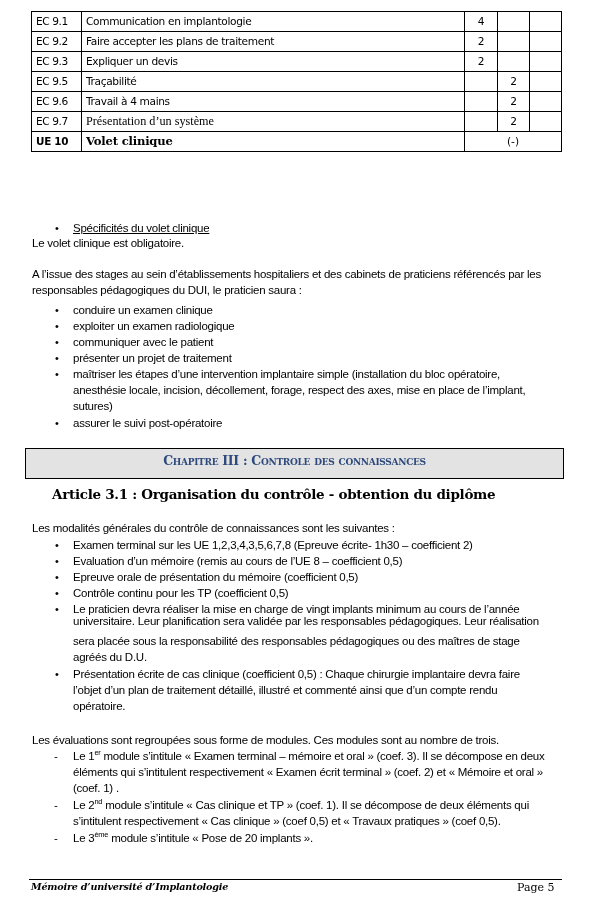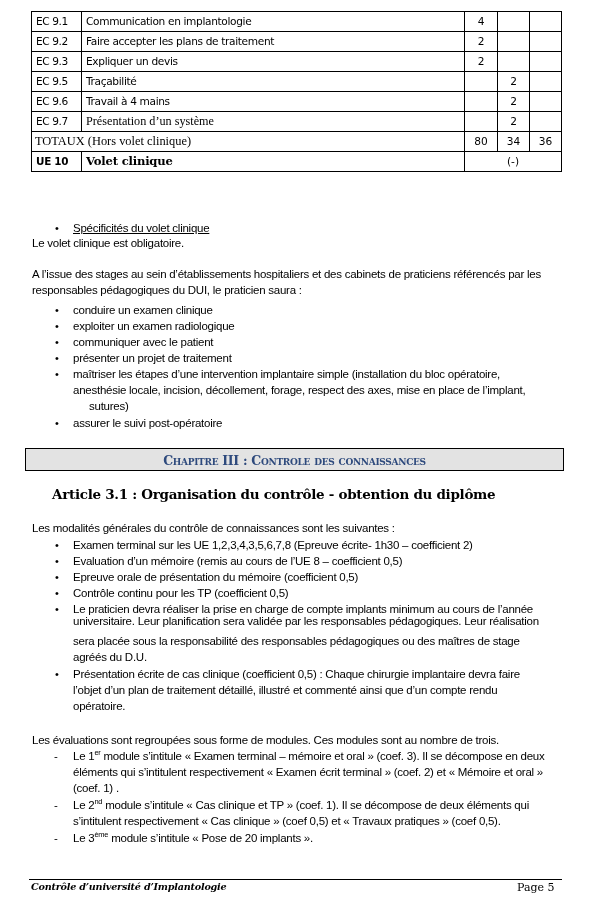--- a/index.html
+++ b/index.html
@@ -21,21 +21,21 @@
     table.ue tr.tall td { height: 31px; }
     table.ue td.tot { font-family: "Liberation Serif", serif; font-size: 12.4px; padding-left: 3px; }
     table.ue td.bold-code { font-family: "DejaVu Sans", sans-serif; font-weight: bold; font-size: 10.4px; letter-spacing: -0.3px; }
     table.ue td.bold-lbl { font-family: "DejaVu Serif", serif; font-weight: bold; font-size: 11.6px; letter-spacing: -0.2px; }
 
     .txt { position: absolute; font-family: "Liberation Sans", sans-serif; font-size: 11.5px; line-height: 16px; letter-spacing: -0.25px; }
     .bul { position: absolute; left: 55px; width: 8px; font-size: 11px; line-height: 16px; }
     .u { text-decoration: underline; }
 
     .chap {
-      position: absolute; left: 25px; top: 448px; width: 539px; height: 23px;
+      position: absolute; left: 25px; top: 448px; width: 539px; height: 31px;
       background: #e3e3e3; border: 1.4px solid #000; box-sizing: border-box;
       text-align: center; line-height: 23px;
       font-family: "DejaVu Serif", serif; font-weight: bold; color: #2e4a7d;
       font-size: 12.5px; letter-spacing: -0.3px; font-variant: small-caps;
     }
     .article {
       position: absolute; left: 52px; top: 486px;
       font-family: "DejaVu Serif", serif; font-weight: bold; font-size: 13.5px; letter-spacing: -0.3px;
     }
     .dash { position: absolute; left: 54px; font-size: 11.5px; line-height: 16px; font-family: "Liberation Sans", sans-serif; }
@@ -92,26 +92,20 @@
       <td class="num"></td>
     </tr>
     <tr>
       <td class="code">EC 9.7</td>
       <td class="lbl serif-lbl">Présentation d’un système</td>
       <td class="num"></td>
       <td class="num">2</td>
       <td class="num"></td>
     </tr>
     <tr>
-      <td class="tot" colspan="2">TOTAUX (Hors volet clinique)</td>
-      <td class="num">80</td>
-      <td class="num">34</td>
-      <td class="num">36</td>
-    </tr>
-    <tr>
       <td class="bold-code">UE 10</td>
       <td class="bold-lbl">Volet clinique</td>
       <td class="num" colspan="3">(-)</td>
     </tr>
   </tbody>
 </table>
 
 <span class="bul sans" style="top:220px;">•</span>
 <div class="txt u" style="left:73px; top:220px;">Spécificités du volet clinique</div>
 <div class="txt" style="left:32px; top:235px;">Le volet clinique est obligatoire.</div>
@@ -123,40 +117,40 @@
   <div class="txt" style="left:73px; top:302px;">conduire un examen clinique</div>
   <span class="bul sans" style="top:318px;">•</span>
   <div class="txt" style="left:73px; top:318px;">exploiter un examen radiologique</div>
   <span class="bul sans" style="top:334px;">•</span>
   <div class="txt" style="left:73px; top:334px;">communiquer avec le patient</div>
   <span class="bul sans" style="top:350px;">•</span>
   <div class="txt" style="left:73px; top:350px;">présenter un projet de traitement</div>
   <span class="bul sans" style="top:366px;">•</span>
   <div class="txt" style="left:73px; top:366px;">maîtriser les étapes d’une intervention implantaire simple (installation du bloc opératoire,</div>
   <div class="txt" style="left:73px; top:382px;">anesthésie locale, incision, décollement, forage, respect des axes, mise en place de l’implant,</div>
-  <div class="txt" style="left:73px; top:398px;margin-left:16px;">sutures)</div>
+  <div class="txt" style="left:73px; top:398px;">sutures)</div>
   <span class="bul sans" style="top:415px;">•</span>
   <div class="txt" style="left:73px; top:415px;">assurer le suivi post-opératoire</div>
 </div>
 
 <div class="chap">Chapitre III : Controle des connaissances</div>
 <div class="article">Article 3.1 : Organisation du contrôle - obtention du diplôme</div>
 
 <div class="txt" style="left:32px; top:520px;">Les modalités générales du contrôle de connaissances sont les suivantes :</div>
 <div>
   <span class="bul sans" style="top:537px;">•</span>
   <div class="txt" style="left:73px; top:537px;text-align:right;">Examen terminal sur les UE 1,2,3,4,3,5,6,7,8 (Epreuve écrite- 1h30 – coefficient 2)</div>
   <span class="bul sans" style="top:553px;">•</span>
   <div class="txt" style="left:73px; top:553px;">Evaluation d’un mémoire (remis au cours de l’UE 8 – coefficient 0,5)</div>
   <span class="bul sans" style="top:569px;">•</span>
   <div class="txt" style="left:73px; top:569px;">Epreuve orale de présentation du mémoire (coefficient 0,5)</div>
   <span class="bul sans" style="top:585px;">•</span>
   <div class="txt" style="left:73px; top:585px;">Contrôle continu pour les TP (coefficient 0,5)</div>
   <span class="bul sans" style="top:601px;">•</span>
-  <div class="txt" style="left:73px; top:601px;">Le praticien devra réaliser la prise en charge de compte implants minimum au cours de l’année</div>
+  <div class="txt" style="left:73px; top:601px;">Le praticien devra réaliser la mise en charge de vingt implants minimum au cours de l’année</div>
   <div class="txt" style="left:73px; top:613px;">universitaire. Leur planification sera validée par les responsables pédagogiques. Leur réalisation</div>
   <div class="txt" style="left:73px; top:633px;">sera placée sous la responsabilité des responsables pédagogiques ou des maîtres de stage</div>
   <div class="txt" style="left:73px; top:649px;">agréés du D.U.</div>
   <span class="bul sans" style="top:666px;">•</span>
   <div class="txt" style="left:73px; top:666px;">Présentation écrite de cas clinique (coefficient 0,5) : Chaque chirurgie implantaire devra faire</div>
   <div class="txt" style="left:73px; top:682px;">l’objet d’un plan de traitement détaillé, illustré et commenté ainsi que d’un compte rendu</div>
   <div class="txt" style="left:73px; top:698px;">opératoire.</div>
 </div>
 
 <div class="txt" style="left:32px; top:732px;">Les évaluations sont regroupées sous forme de modules. Ces modules sont au nombre de trois.</div>
@@ -168,14 +162,14 @@
 
   <span class="dash" style="top:797px;">-</span>
   <div class="txt" style="left:73px; top:797px;"><span>Le 2</span><sup>nd</sup><span> module s’intitule « Cas clinique et TP » (coef. 1). Il se décompose de deux éléments qui</span></div>
   <div class="txt" style="left:73px; top:813px;">s’intitulent respectivement « Cas clinique » (coef 0,5) et « Travaux pratiques » (coef 0,5).</div>
 
   <span class="dash" style="top:830px;">-</span>
   <div class="txt" style="left:73px; top:830px;"><span>Le 3</span><sup>ème</sup><span> module s’intitule « Pose de 20 implants ».</span></div>
 </div>
 
 <div class="footer-line"></div>
-<div class="footer-left">Contrôle d’université d’Implantologie</div>
+<div class="footer-left">Mémoire d’université d’Implantologie</div>
 <div class="footer-right">Page 5</div>
 
 </body></html>

